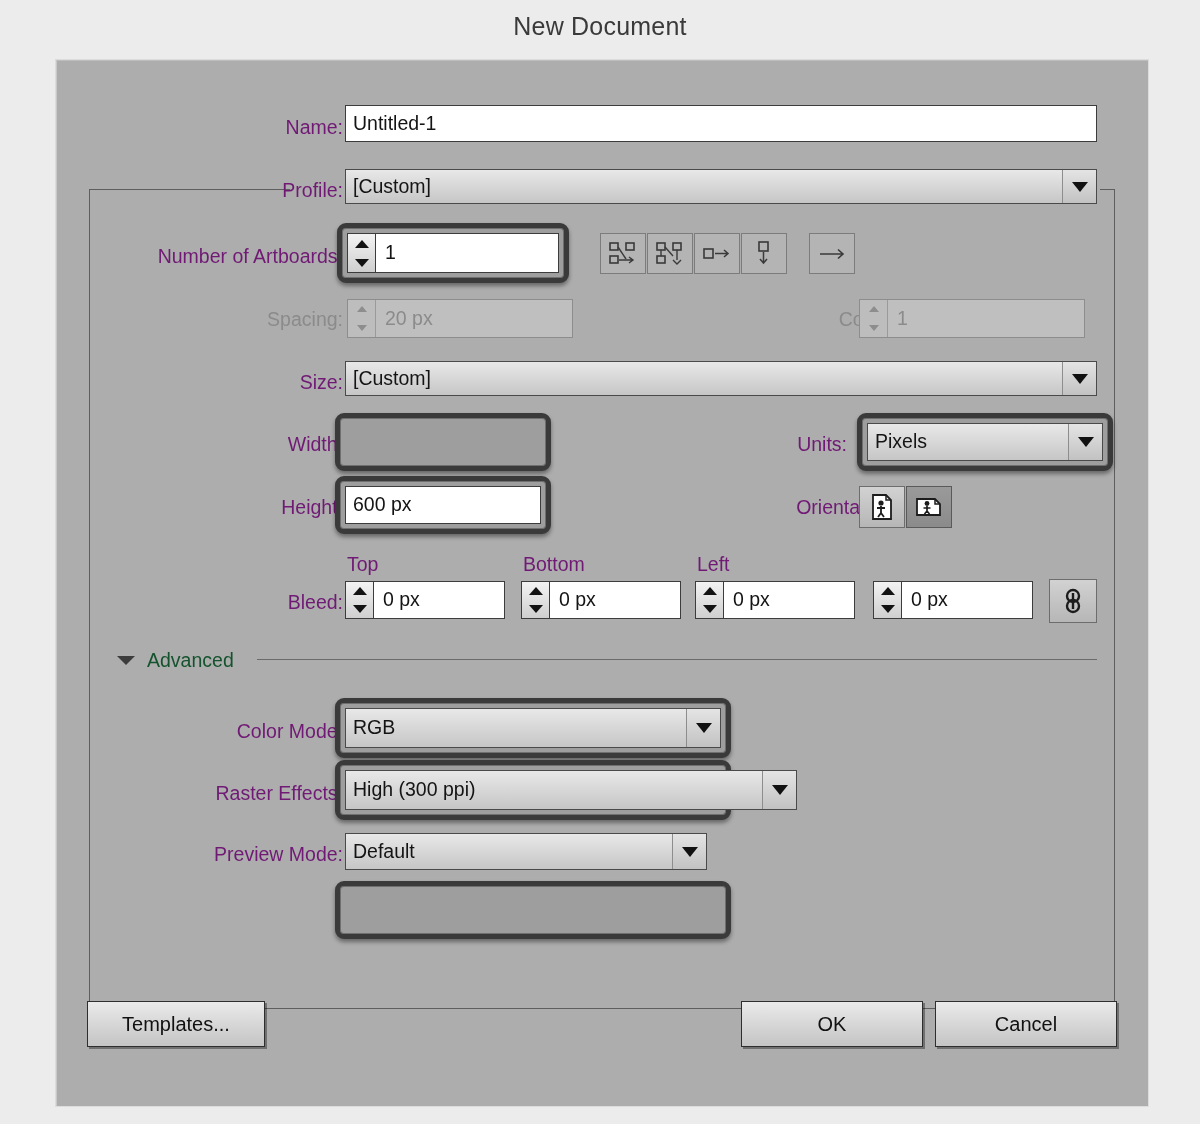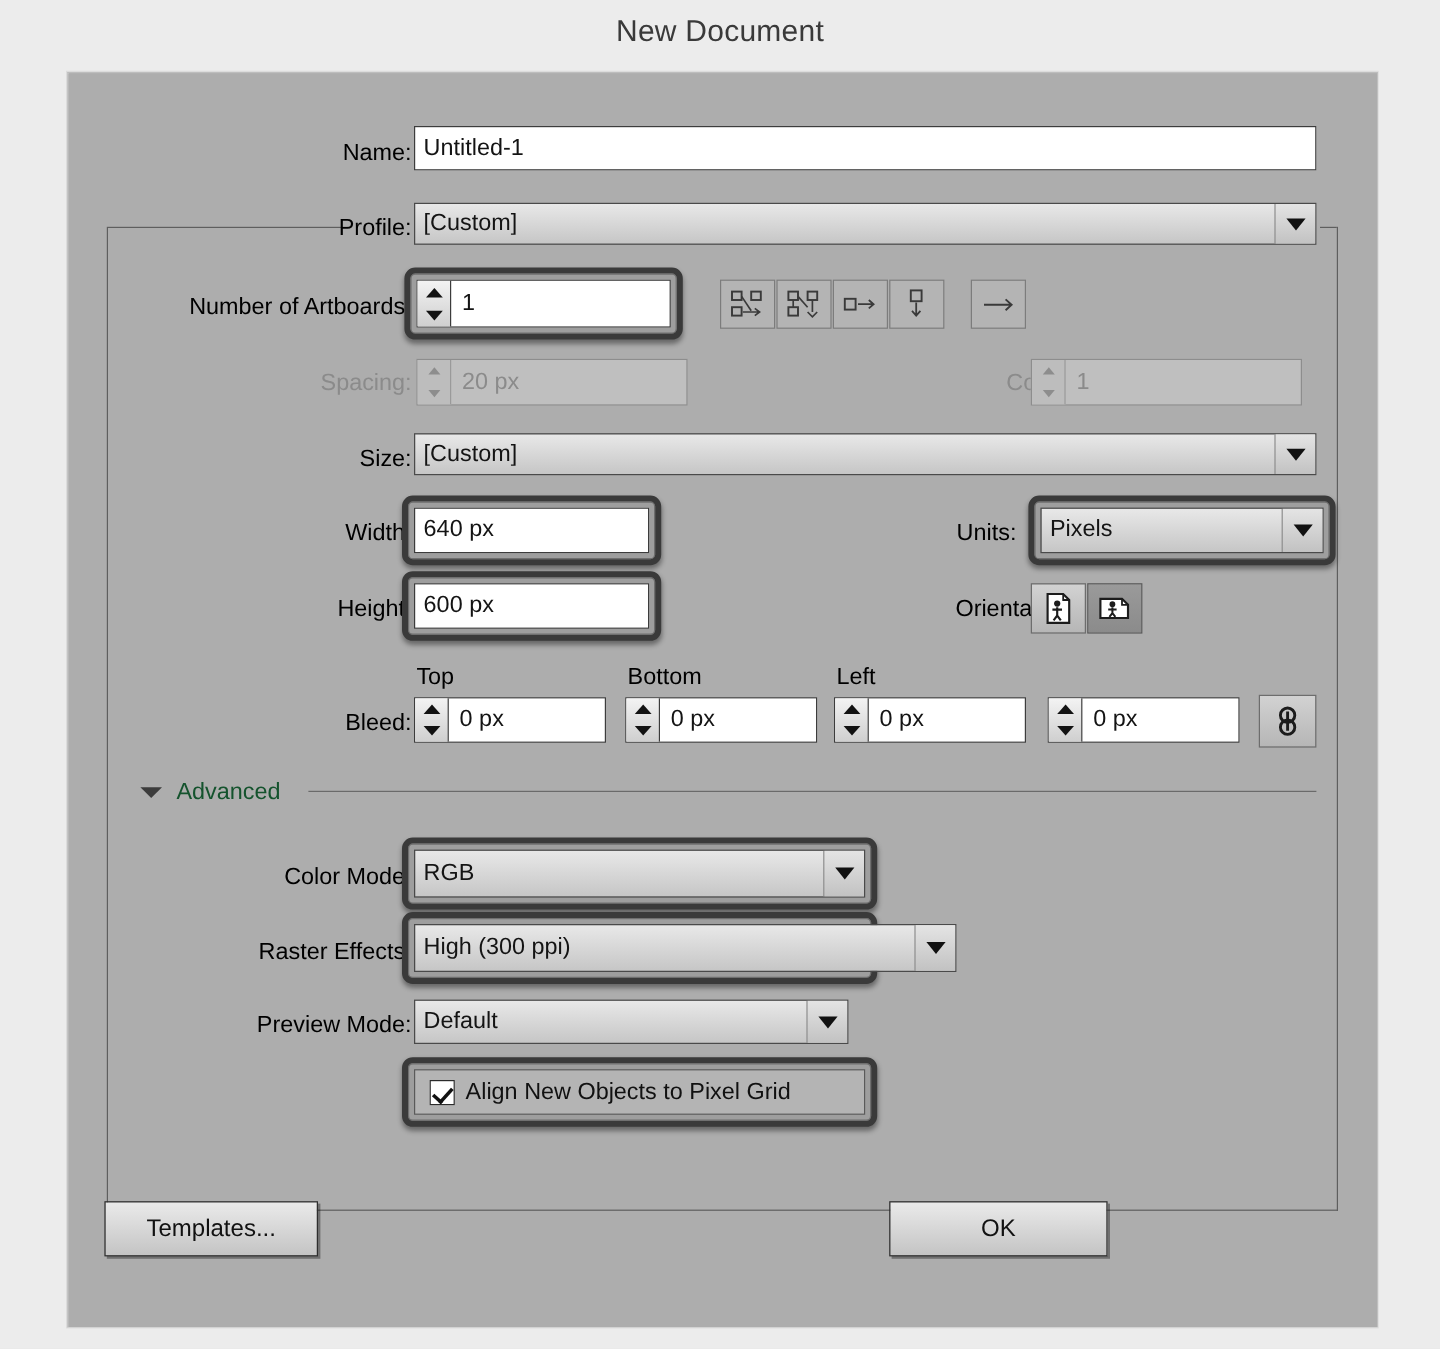--- a/index.html
+++ b/index.html
@@ -22,21 +22,21 @@
   
   .dialog {
     position: absolute; left: 56px; top: 60px; width: 1092px; height: 1046px;
     background: #adadad;
     border-left: 1px solid #c9c9c9;
     border-top: 1px solid #bdbdbd;
     box-shadow: 0 0 0 1px #dcdcdc;
   }
 
   .lbl {
-    position: absolute; font-size: 19.5px; color: #000000;
+    position: absolute; font-size: 19.5px; color: #701a75;
     text-align: right; white-space: nowrap; line-height: 1;
   }
   .lbl.dim { color: #8b8b8b; }
   .lbl.left { text-align: left; }
 
   
   .field {
     position: absolute; background: #ffffff;
     border: 1px solid #3c3c3c;
     font-size: 19.5px; color: #141414;
@@ -264,21 +264,20 @@
     <div class="lbl" style="right:805px; top:312px;">Size:</div>
     <div class="combo" style="left:288px; top:300px; width:752px; height:35px;">
       <span>[Custom]</span>
       <span class="arrowbox">
           <i></i>
         </span>
     </div>
 
     <div class="lbl" style="right:805px; top:374px;">Width:</div>
     <div class="ring" style="left:278px; top:352px; width:216px; height:58px;"></div>
-    <div class="field" style="left:288px; top:362px; width:196px; height:38px;">640 px</div>
 
     <div class="lbl" style="right:805px; top:437px;">Height:</div>
     <div class="ring" style="left:278px; top:415px; width:216px; height:58px;"></div>
     <div class="field" style="left:288px; top:425px; width:196px; height:38px;">600 px</div>
 
     <div class="lbl" style="right:301px; top:374px;">Units:</div>
     <div class="ring" style="left:800px; top:352px; width:256px; height:58px;"></div>
     <div class="combo" style="left:810px; top:362px; width:236px; height:38px;">
       <span>Pixels</span>
       <span class="arrowbox">
@@ -390,22 +389,19 @@
 
     <div class="lbl" style="right:805px; top:784px;">Preview Mode:</div>
     <div class="combo" style="left:288px; top:772px; width:362px; height:37px;">
       <span>Default</span>
       <span class="arrowbox">
           <i></i>
         </span>
     </div>
 
     <div class="ring" style="left:278px; top:820px; width:396px; height:58px;"></div>
-    <div class="cbrow" style="left:288px; top:830px; width:376px; height:38px;">
-      <span class="cbox"></span>
-      <span>Align New Objects to Pixel Grid</span>
-    </div>
 
     <div class="pbtn" style="left:684px; top:940px; width:182px; height:46px;">OK</div>
     <div class="pbtn" style="left:30px; top:940px; width:178px; height:46px;">Templates...</div>
+    <div class="pbtn" style="left:878px; top:940px; width:182px; height:46px;">Cancel</div>
 
   </div>
 </div>
 
 </body></html>

